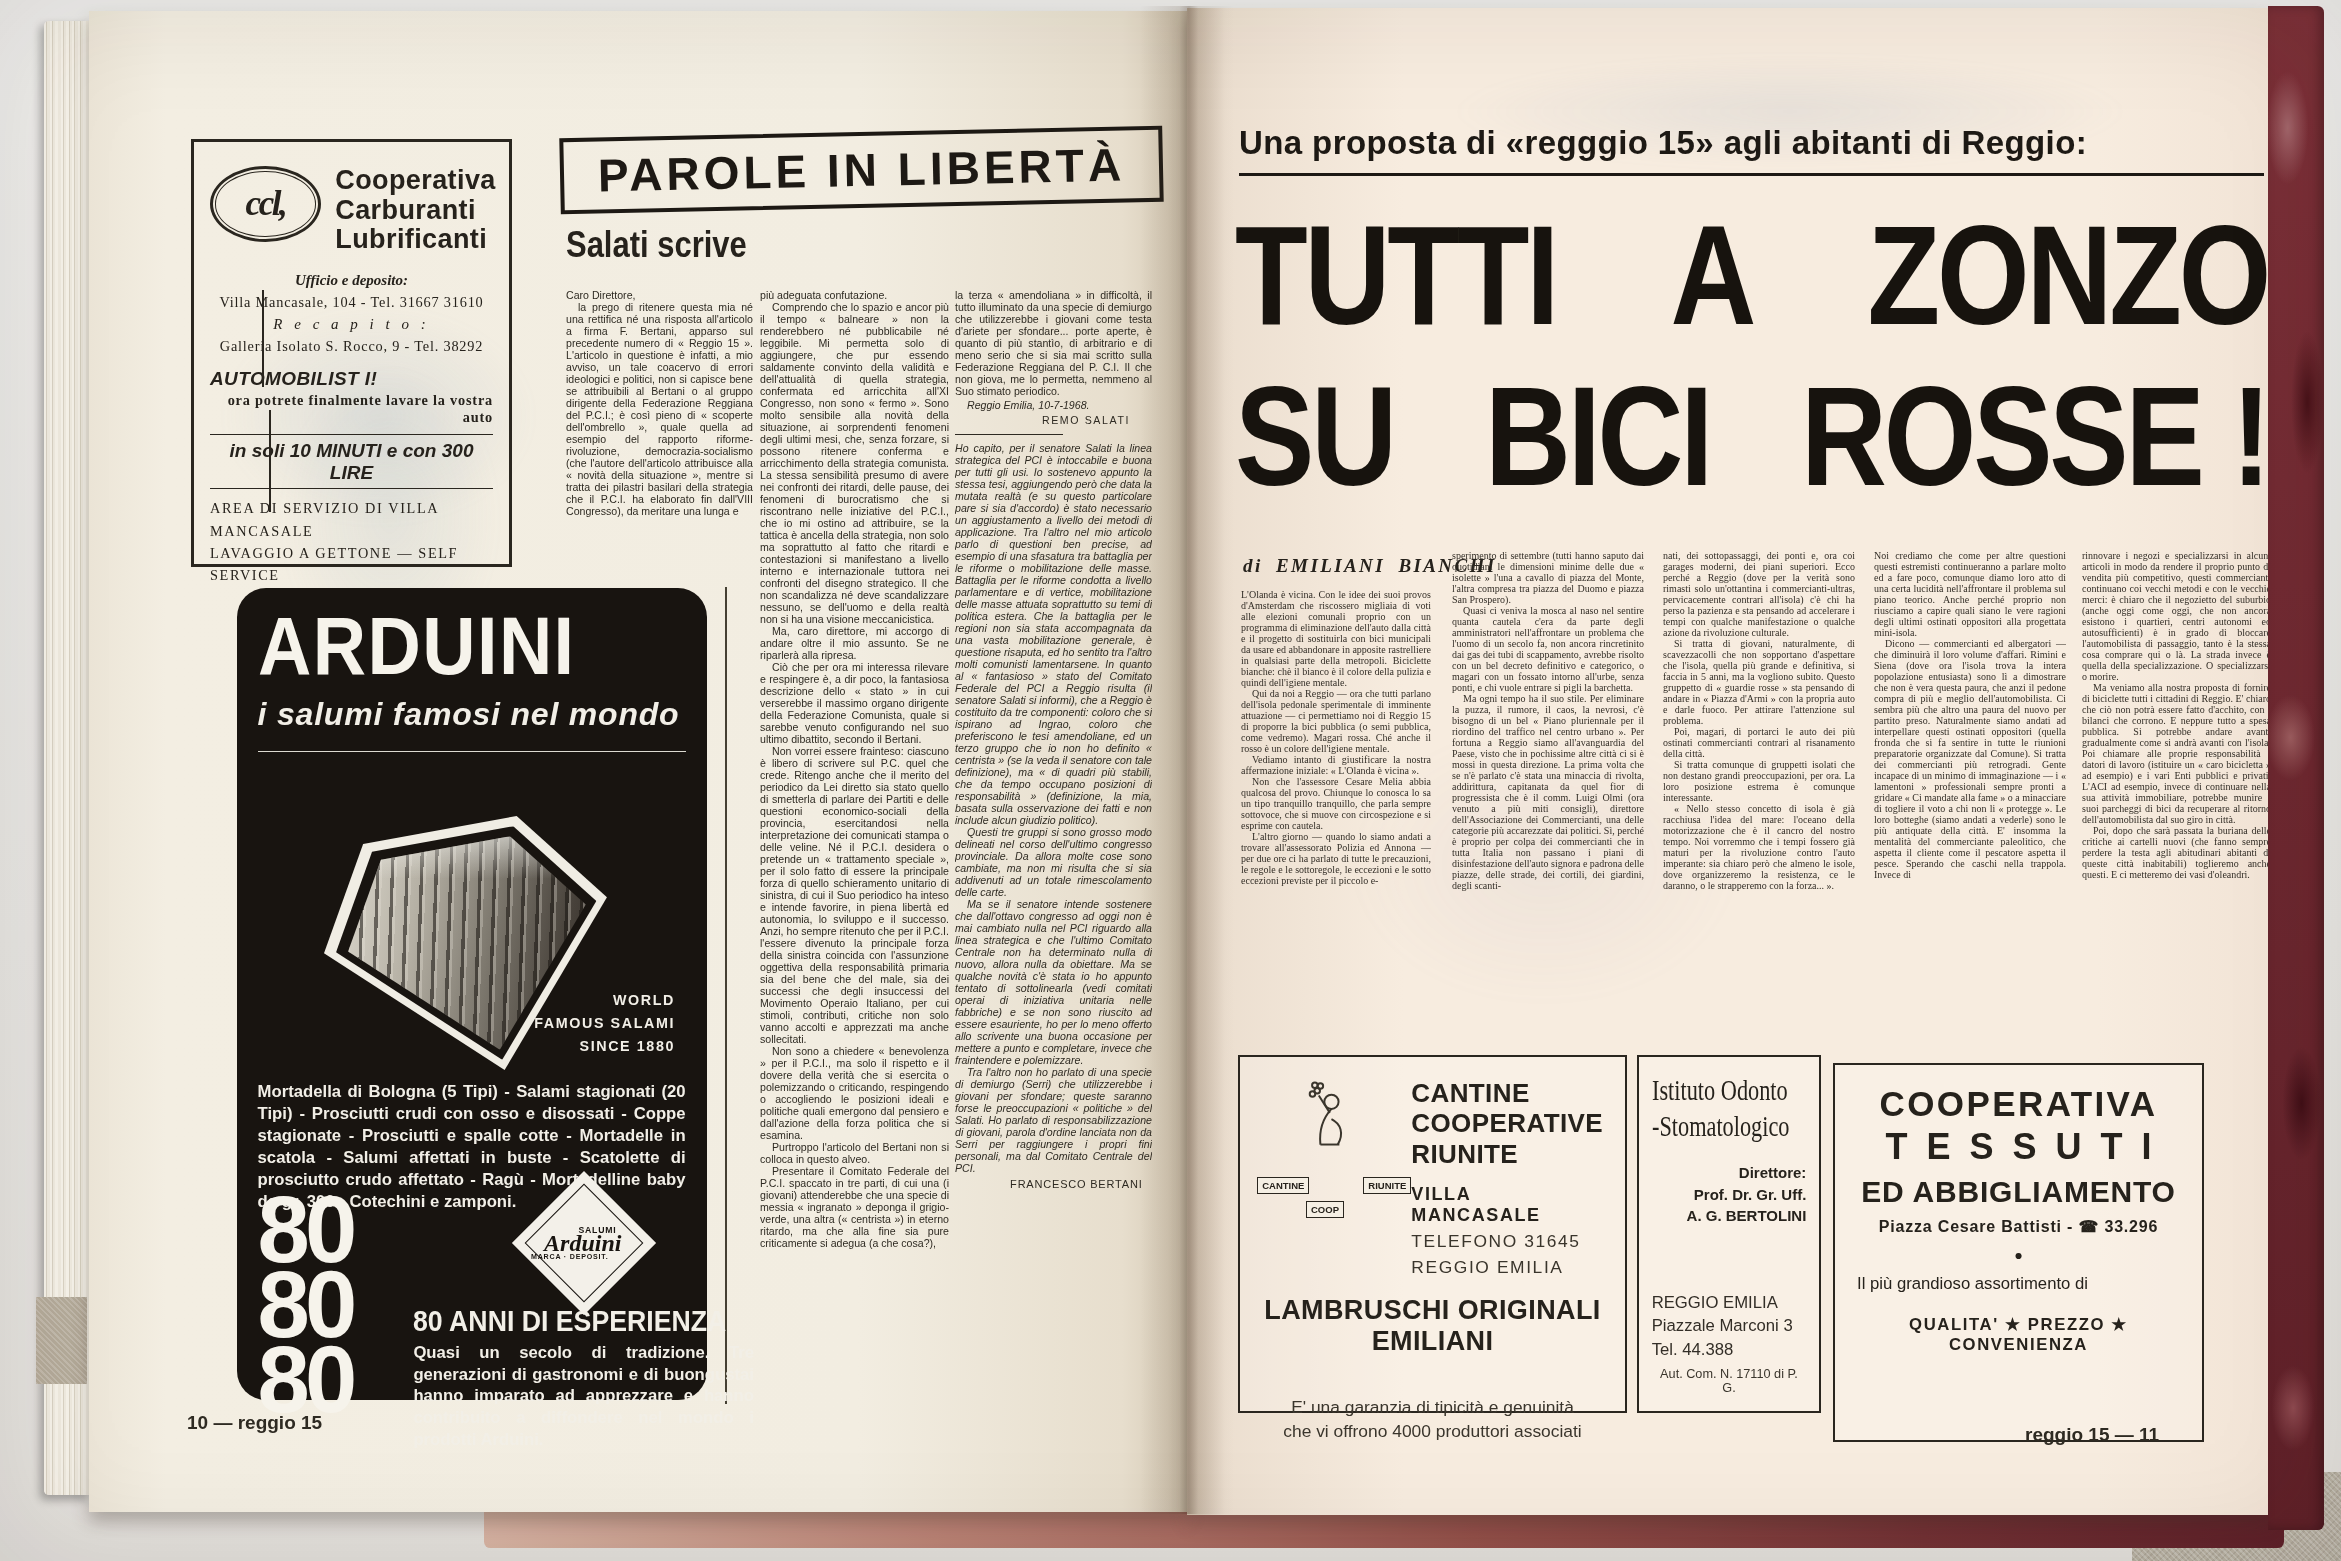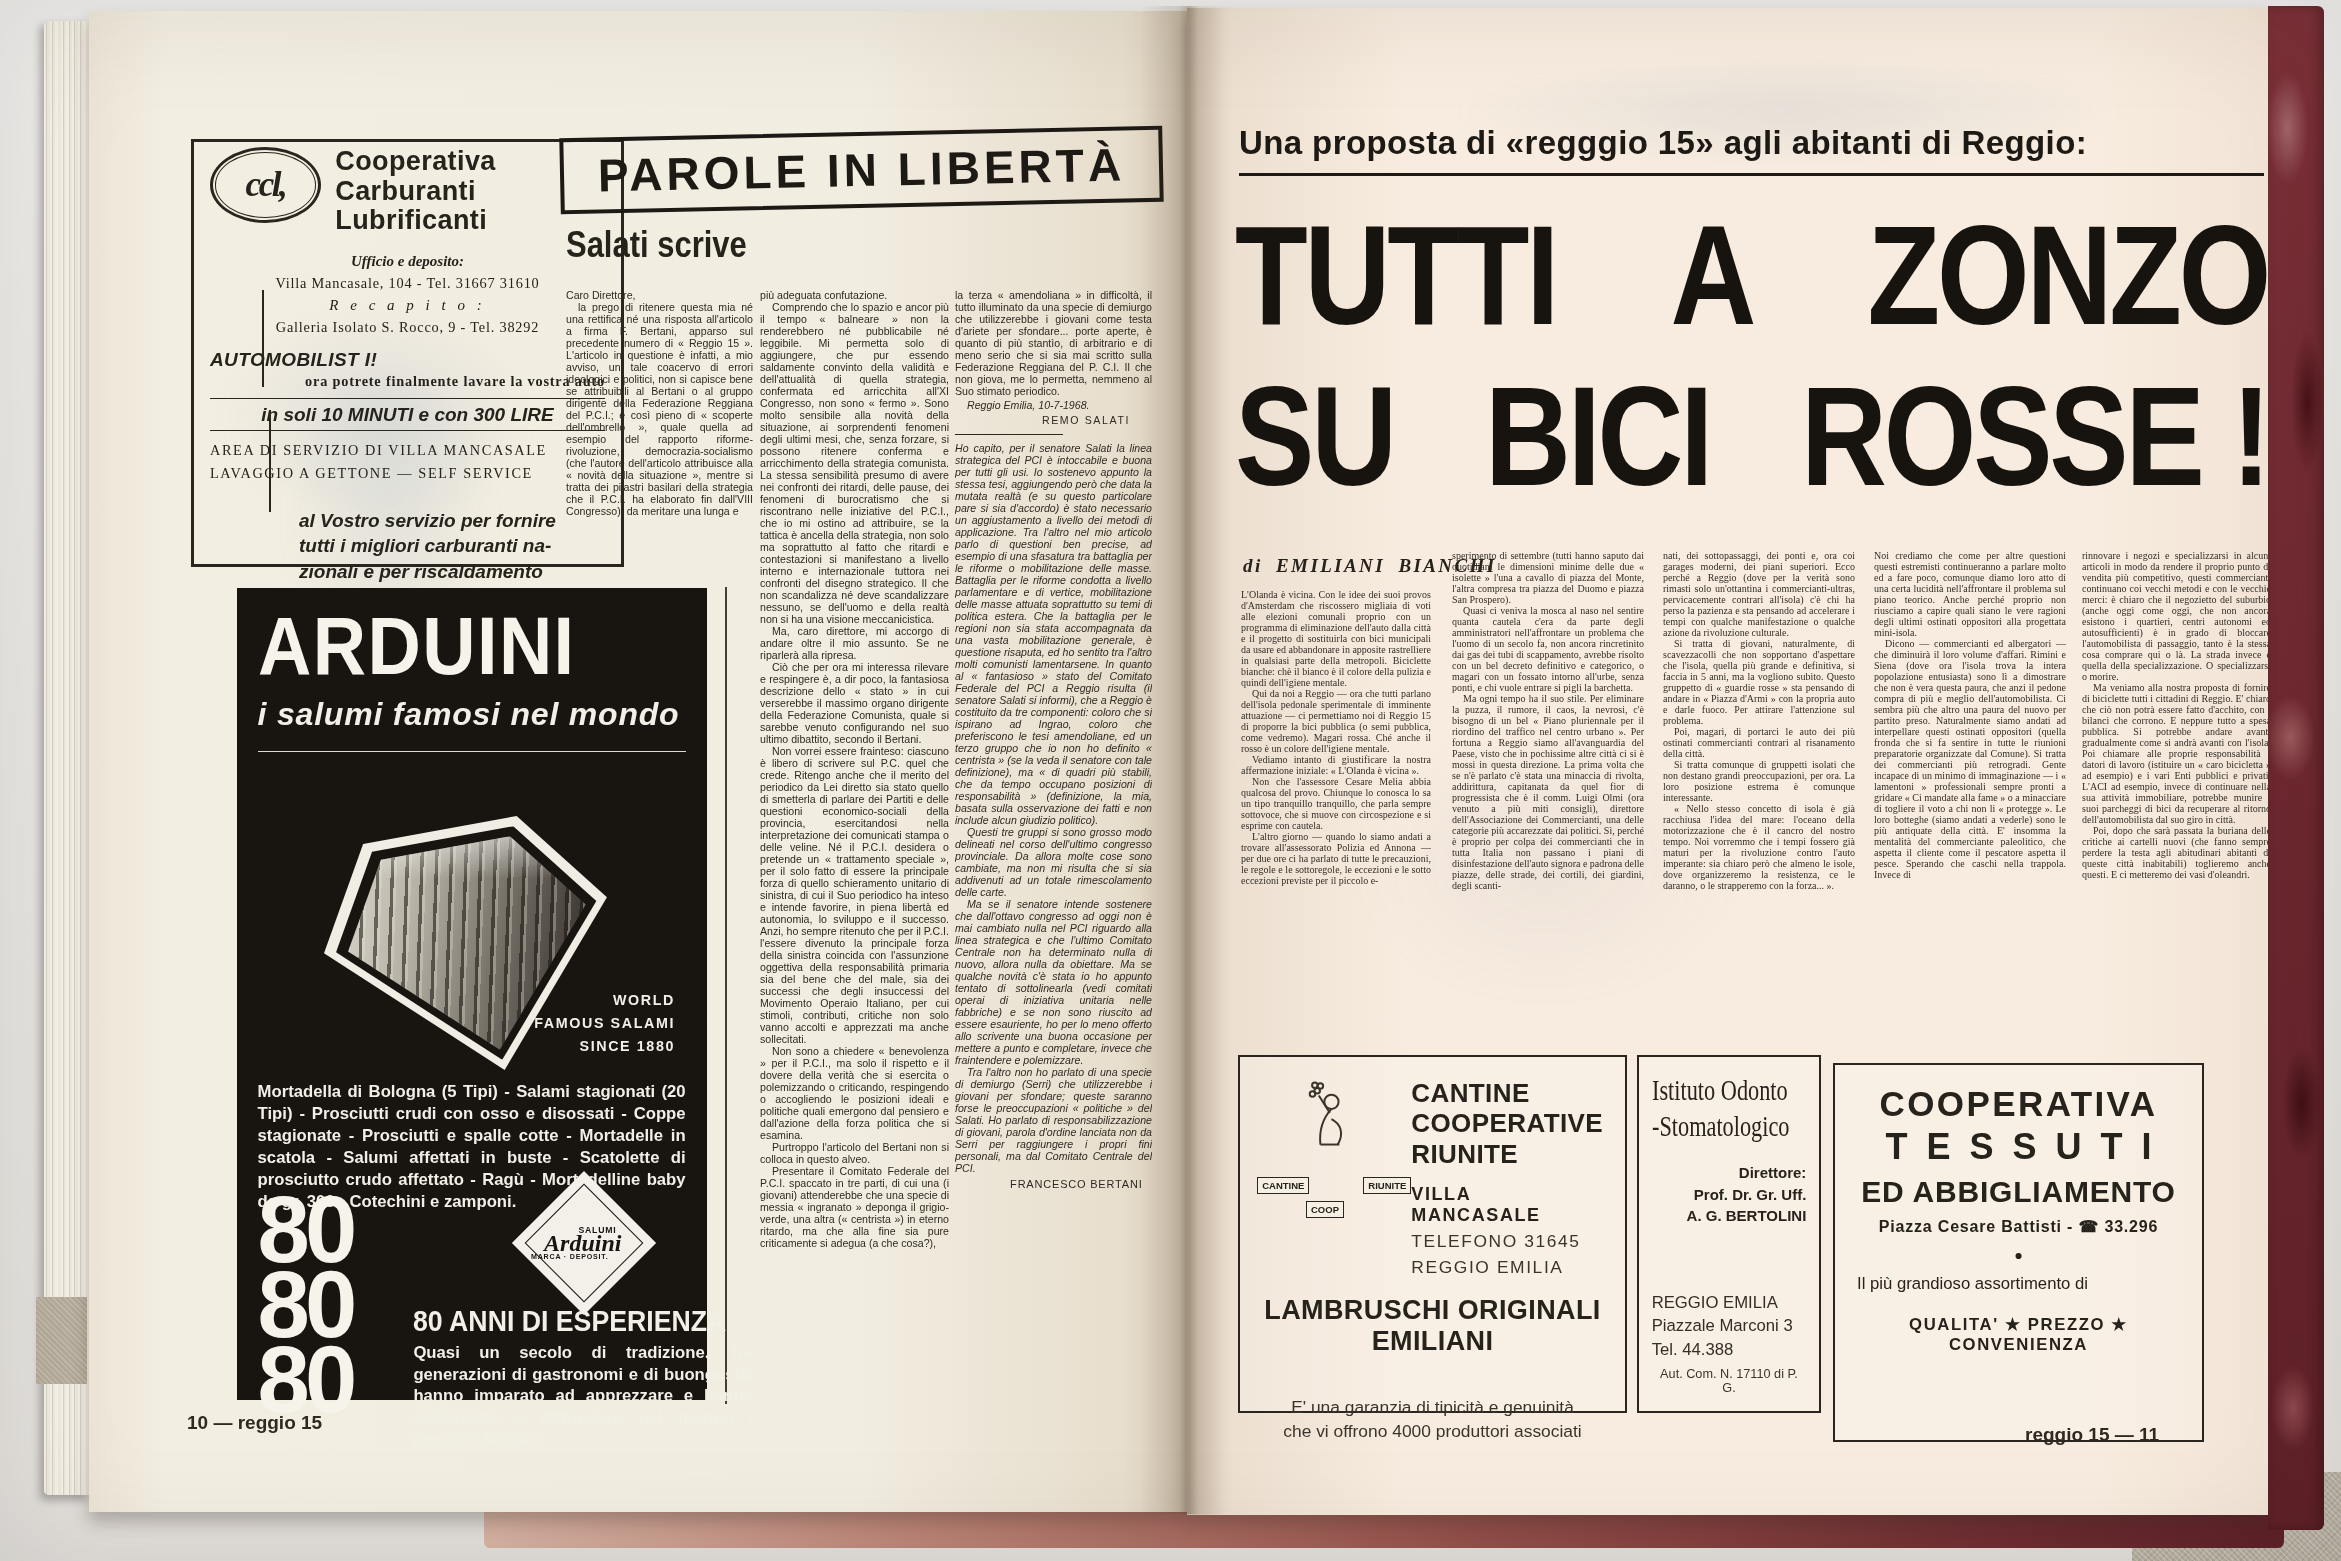--- a/index.html
+++ b/index.html
@@ -32,21 +32,21 @@
   .page{position:absolute;overflow:hidden;color:#26221c;}
   .page-left{left:89px;top:11px;width:1099px;height:1501px;
     background:linear-gradient(90deg,#ece5d7 0%,#f3eee2 7%,#f2ede1 70%,#e7decd 94%,#d2c6b1 100%);
     box-shadow:0 9.5px 16px rgba(60,50,40,.30);}
   .page-right{left:1187px;top:8px;width:1083px;height:1507px;
     background:linear-gradient(90deg,#c9b9a6 0%,#ecdfd0 3.5%,#f7ecdf 20%,#f7ecdf 84%,#f2e4d6 100%);
     box-shadow:0 9.5px 16px rgba(60,50,40,.30);}
   .ghost{position:absolute;pointer-events:none;filter:blur(6.3px);}
 
   
-  .ccl-ad{position:absolute;left:102px;top:128px;width:433px;height:428px;border:3.2px solid #2a261f;padding:5px 16px;box-sizing:border-box;}
+  .ccl-ad{position:absolute;left:102px;top:128px;width:321px;height:428px;border:3.2px solid #2a261f;padding:24px 16px;box-sizing:border-box;}
   .ccl-top{display:flex;align-items:flex-start;}
   .ccl-logo{flex:0 0 auto;width:105px;height:70px;border:3.2px solid #2a261f;border-radius:50%;display:flex;align-items:center;justify-content:center;position:relative;}
   .ccl-logo:after{content:"";position:absolute;inset:2.4px;border:1.6px solid #2a261f;border-radius:50%;}
   .ccl-logo span{font:italic bold 35px "Liberation Serif",serif;letter-spacing:-2.4px;}
   .ccl-title{margin-left:14.3px;font:bold 27px/1.1 "Liberation Sans",sans-serif;white-space:pre-line;letter-spacing:0.4px;}
   .ccl-office{text-align:center;margin-top:12.7px;}
   .ccl-office .lab{font:italic bold 15px/1.6 "Liberation Serif",serif;}
   .ccl-office .lab.sp{font-weight:normal;letter-spacing:4px;}
   .ccl-office .val{font:14.3px/1.45 "Liberation Serif",serif;letter-spacing:0.8px;}
   .ccl-shout{font:italic bold 19px "Liberation Sans",sans-serif;margin-top:11px;letter-spacing:0.4px;}
@@ -69,21 +69,21 @@
   .col-a{left:477px;top:278px;width:187px;height:279px;}
   .col-b{left:671px;top:278px;height:1123px;}
   .col-c{left:866px;top:278px;width:197px;height:1123px;}
   .sig-date{font-style:italic;margin-top:2.4px;padding-left:12px;}
   .sig-name{text-align:right;padding-right:22px;letter-spacing:1.6px;margin-top:2.4px;}
   .divider{border-top:1.6px solid #2e2a22;width:55%;margin:8px 0 7.1px;}
   .reply p{font-style:italic;}
   .sig-name2{text-align:right;padding-right:9.5px;letter-spacing:0.8px;margin-top:4px;font-size:11px;}
   .colrule{position:absolute;left:636px;top:576px;width:1.6px;height:817px;background:#454033;}
 
-  .arduini{position:absolute;left:148px;top:577px;width:470px;height:812px;background:#181410;color:#f2efe7;padding:17.4px 20.6px;box-sizing:border-box;}
+  .arduini{position:absolute;left:148px;top:577px;width:470px;height:812px;background:#181410;color:#f2efe7;padding:17.4px 20.6px;box-sizing:border-box;border-radius:29px;}
   .ard-name{font:bold 82px/1 "Liberation Sans",sans-serif;transform:scaleX(.9);transform-origin:left;letter-spacing:1.6px;color:#f6f3eb;}
   .ard-tag{font:italic bold 32px/1.1 "Liberation Sans",sans-serif;margin-top:9.5px;letter-spacing:0.8px;}
   .ard-rule{border-top:1.6px solid rgba(242,239,231,.9);margin-top:19px;}
   .ard-photo{position:absolute;left:87px;top:228px;width:301px;height:254px;}
   .ph-outer,.ph-gap,.ph-img,.ph-ham{position:absolute;inset:0;clip-path:polygon(13% 11%,64% 0%,94% 32%,60% 100%,0% 54%);}
   .ph-outer{background:#f0ede4;}
   .ph-gap{transform:scale(.92);background:#181410;}
   .ph-img{transform:scale(.84);background:linear-gradient(100deg,#dad6cb 0%,#b5b0a4 28%,#7d786e 55%,#47413a 82%,#2b2721 100%);}
   .ph-ham{transform:scale(.84);background:
     linear-gradient(180deg,rgba(250,250,245,.55) 0%,rgba(250,250,245,0) 20%),

